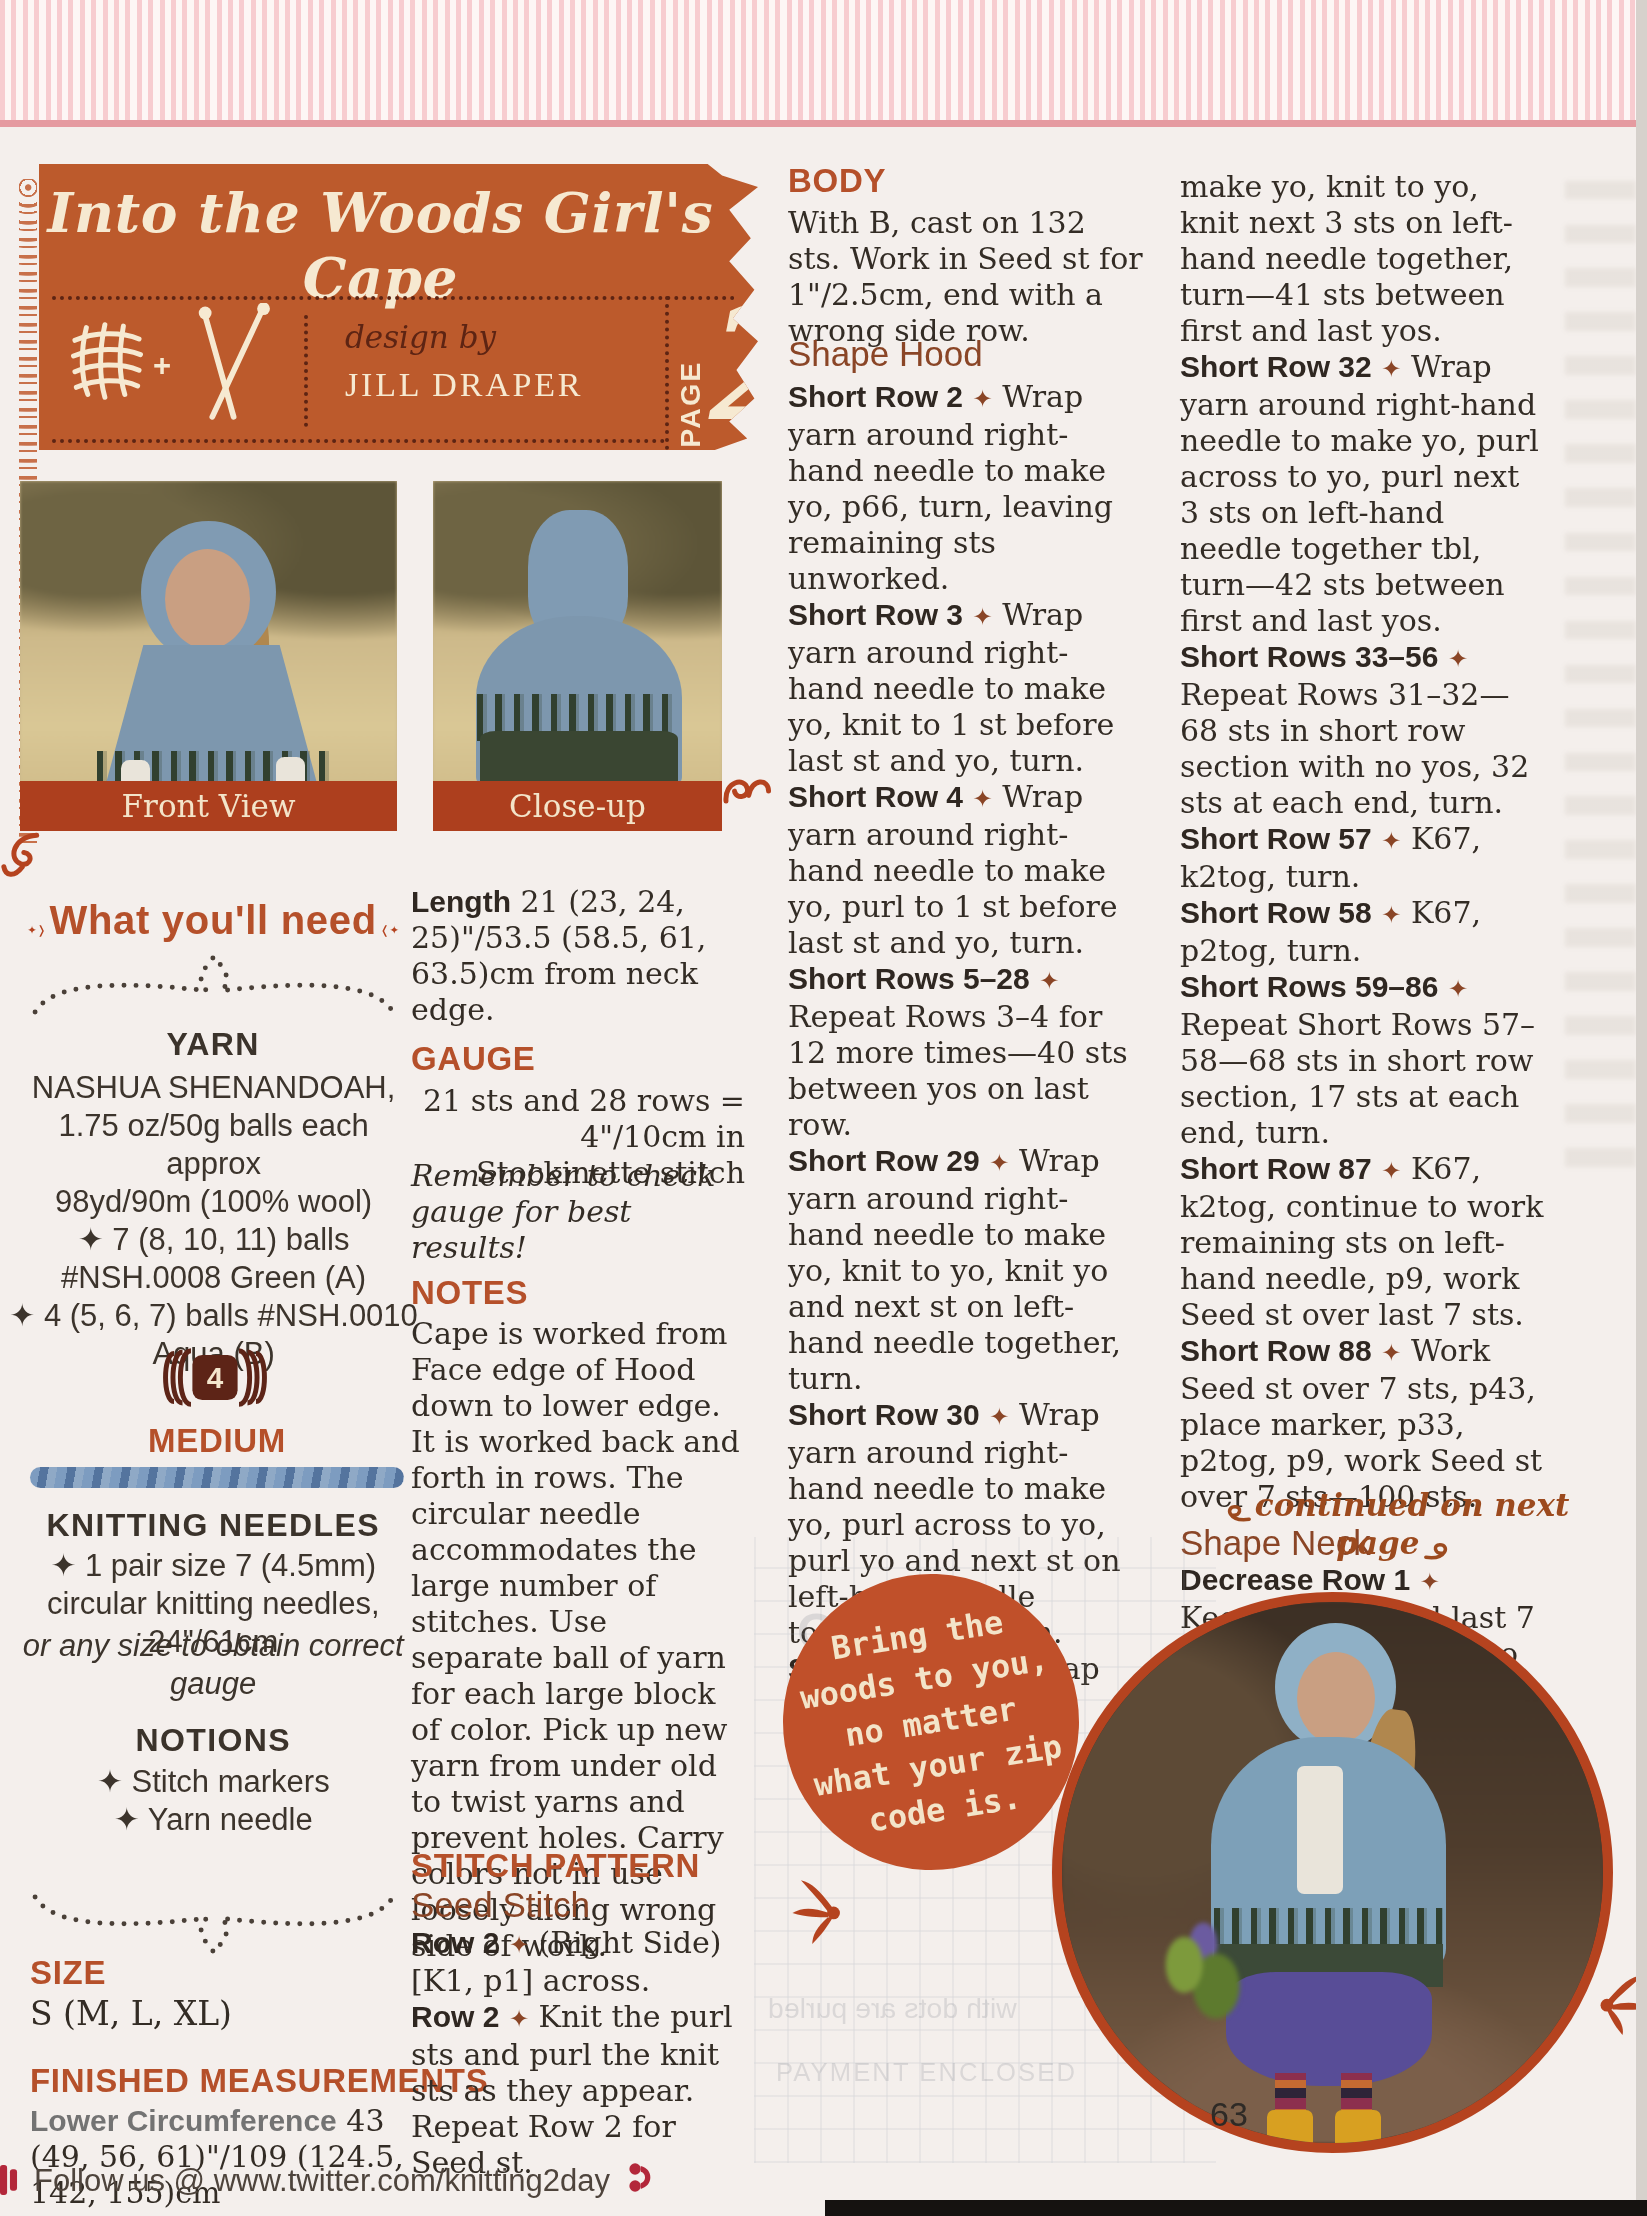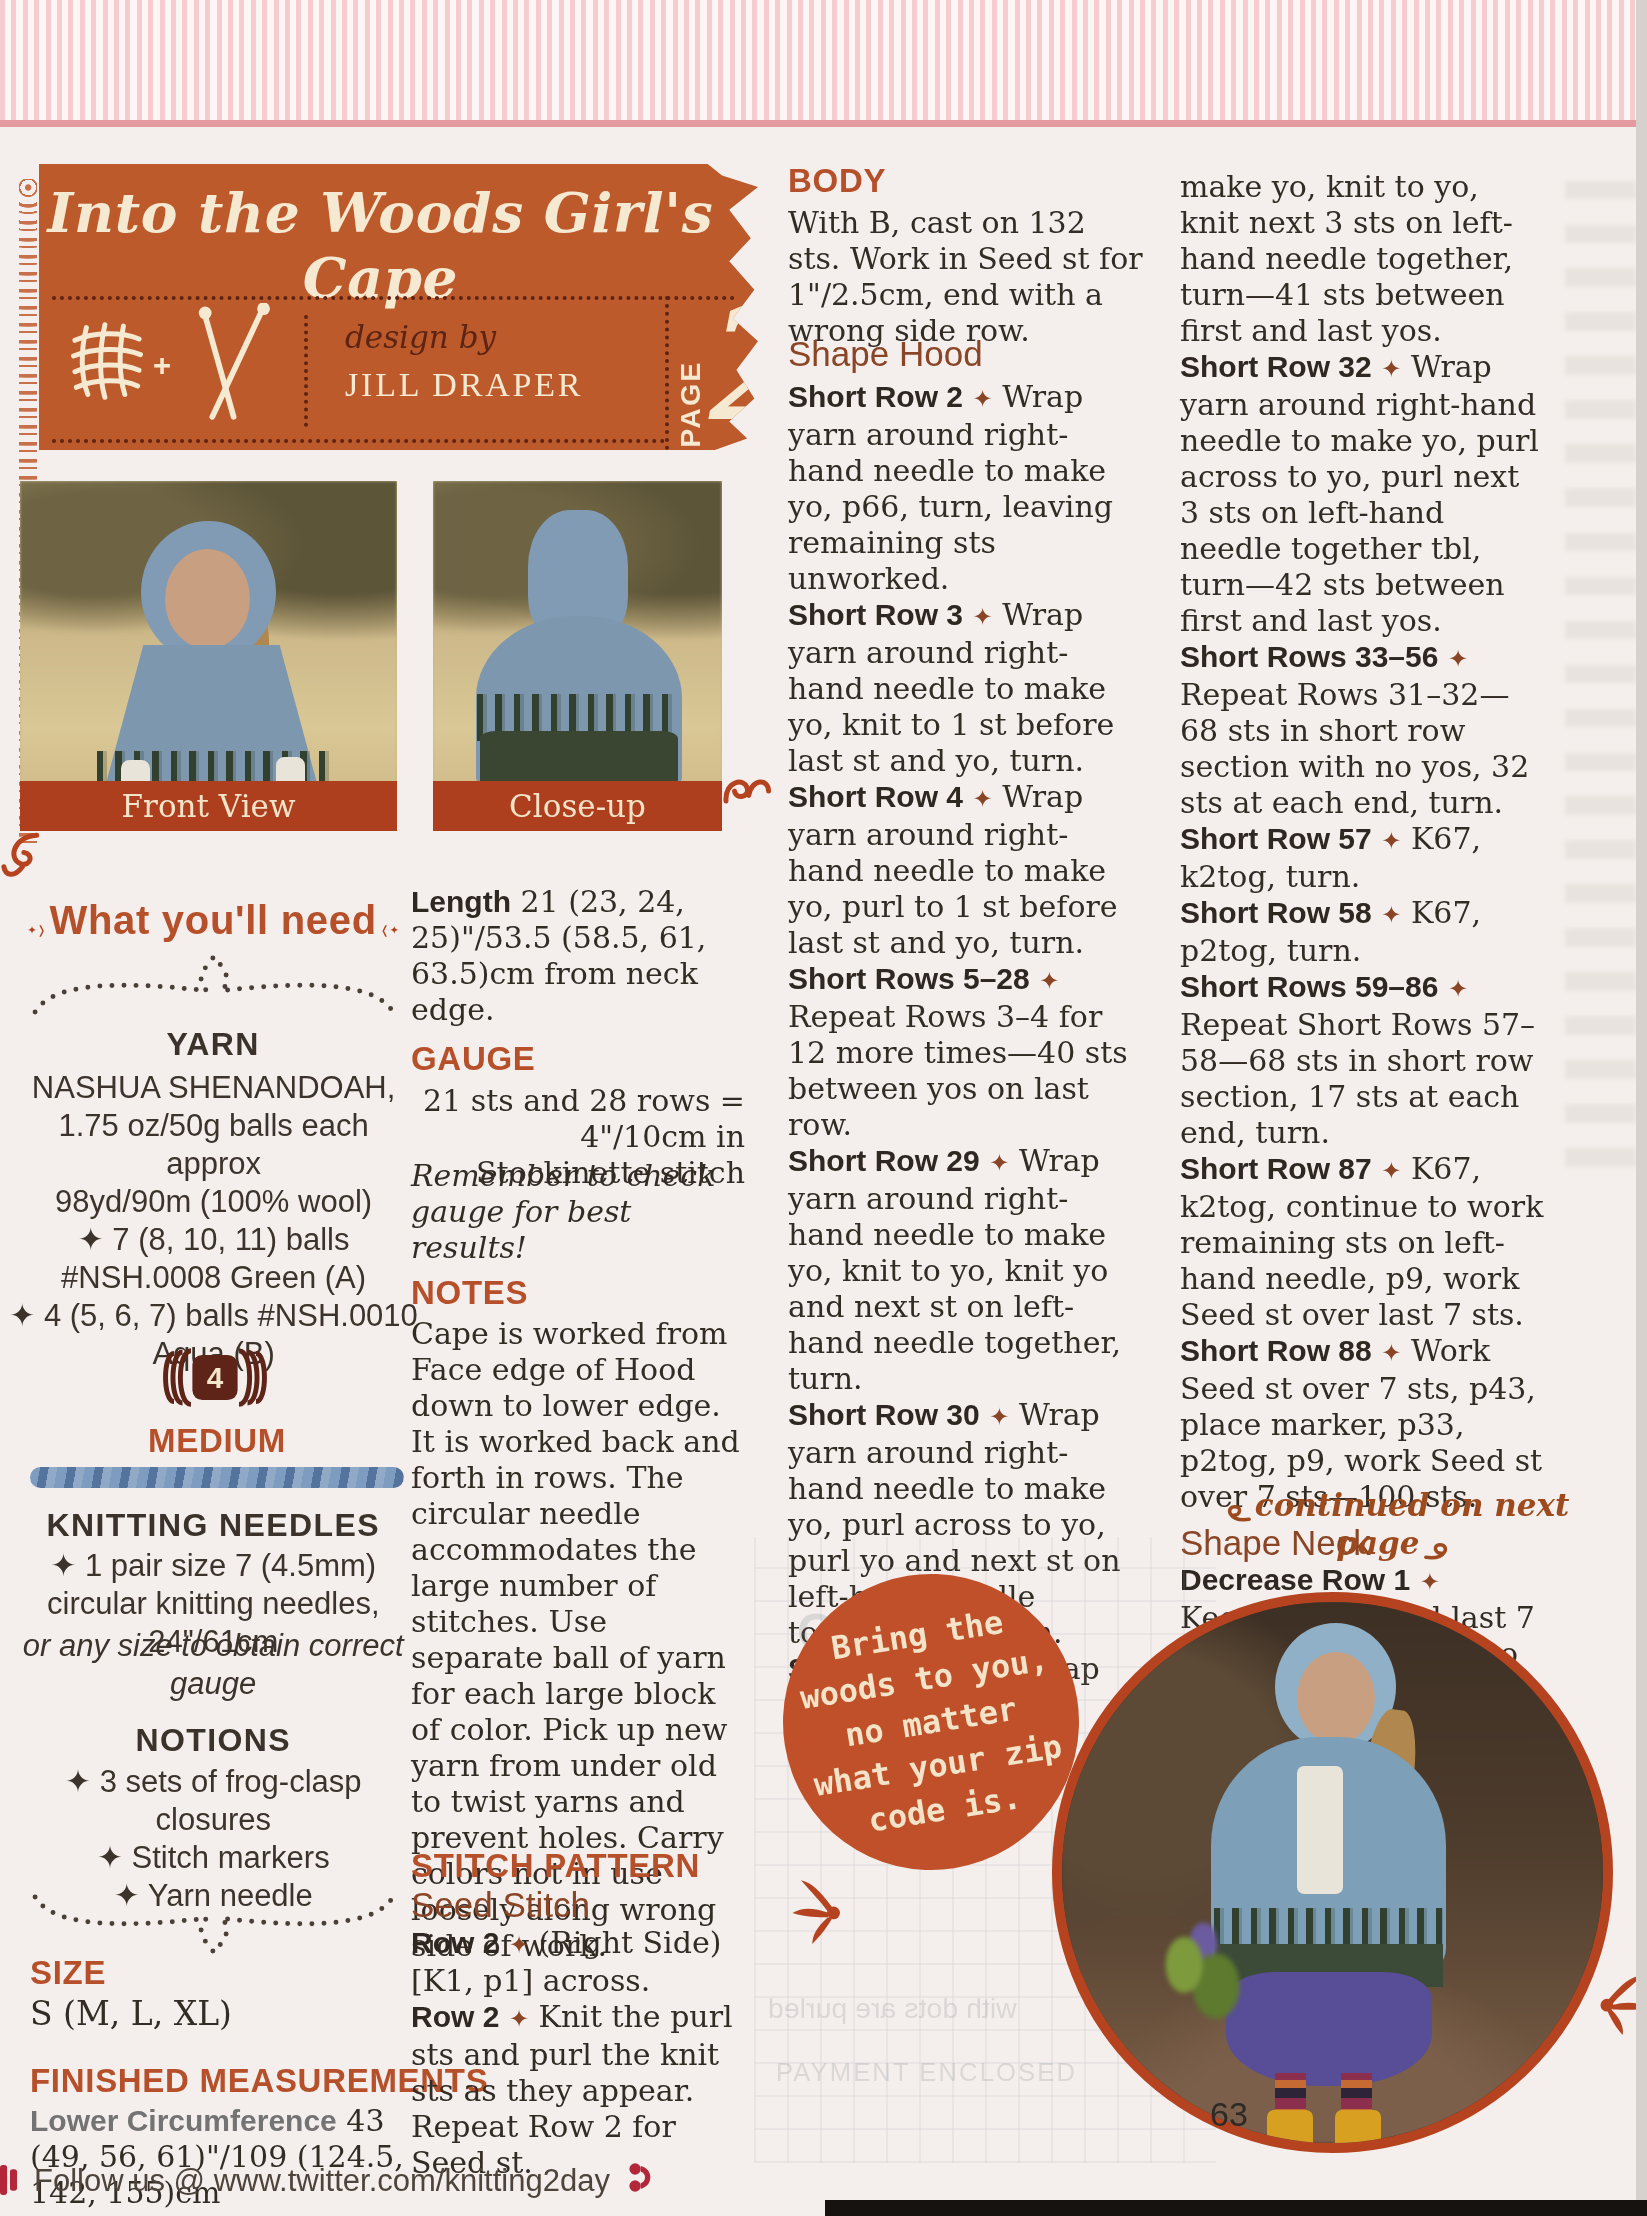--- a/index.html
+++ b/index.html
@@ -180,21 +180,20 @@
   <rect x="48" y="14" width="64" height="64" rx="14" fill="#5d2417"></rect>
   <text x="80" y="61" text-anchor="middle" font-family="Liberation Sans,sans-serif" font-size="42" font-weight="bold" fill="#f3e6cd">4</text>
 </svg>
 <div class="abs center h-rust" style="left:18px;top:1422px;width:398px;">MEDIUM</div>
 <div class="abs yarnline" style="top:1467px;"></div>
 <div class="abs center h-dark" style="left:14.2px;top:1507px;width:398px;">KNITTING NEEDLES</div>
 <div class="abs center sans" style="left:4.3px;top:1547px;width:418px;">✦ 1 pair size 7 (4.5mm) circular knitting needles, 24"/61cm</div>
 <div class="abs center sans ital" style="left:14.2px;top:1627px;width:398px;">or any size to obtain correct gauge</div>
 <div class="abs center h-dark" style="left:14.2px;top:1722px;width:398px;">NOTIONS</div>
 <div class="abs center sans" style="left:4.3px;top:1763px;width:418px;">
-  <div>✦ 3 sets of frog-clasp closures</div>
   <div>✦ Stitch markers</div>
   <div>✦ Yarn needle</div>
 </div>
 <svg class="abs" style="left:28.5px;top:1887px;" width="370" height="71" viewBox="0 0 520 100">
   <path class="brace" d="M8 14 C30 52,110 60,250 44 C230 60,252 82,260 92 C268 82,290 60,270 44 C410 60,490 52,512 14"></path>
 </svg>
 <div class="abs h-rust" style="left:30px;top:1954px;">SIZE</div>
 <div class="abs serif" style="left:30px;top:1996px;font-size:33px;">S (M, L, XL)</div>
 <div class="abs h-rust" style="left:30px;top:2062px;">FINISHED MEASUREMENTS</div>
 <div class="abs serif" style="left:30px;top:2103px;width:384px;">

